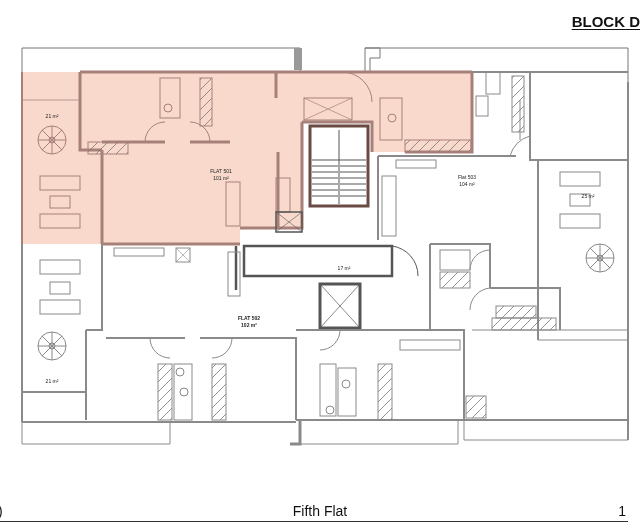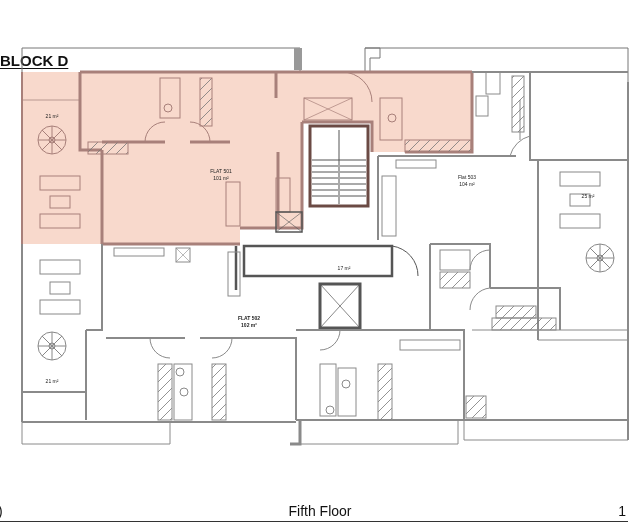--- a/index.html
+++ b/index.html
@@ -1,19 +1,19 @@
 <!DOCTYPE html>
 <html><head>
   <meta charset="utf-8">
   <style>
     html, body { margin: 0; padding: 0; background: #ffffff; }
     body { width: 640px; height: 532px; position: relative; overflow: hidden;
            font-family: "Liberation Sans", sans-serif; }
-    .title { position: absolute; top: 13px; left: 0; width: 640px; text-align: left;
-             font-weight: bold; font-size: 15px; color: #111; margin-top: 39px; }
+    .title { position: absolute; top: 13px; left: 0; width: 640px; text-align: right;
+             font-weight: bold; font-size: 15px; color: #111; }
     .title span { text-decoration: underline; text-underline-offset: 2px; }
     .plan { position: absolute; left: 0; top: 0; }
     .footer-line { position: absolute; left: 0; top: 521px; width: 628px; height: 1px; background: #333; }
     .footer-left { position: absolute; left: -2px; top: 503px; font-size: 14px; color: #111; }
     .footer-center { position: absolute; top: 503px; left: 0; width: 640px; text-align: center; font-size: 14px; color: #111; }
     .footer-right { position: absolute; right: 14px; top: 503px; font-size: 14px; color: #111; }
     .lbl { font-family: "Liberation Sans", sans-serif; fill: #222; }
   </style>
 </head>
 <body>
@@ -192,14 +192,14 @@
     <text class="lbl" x="467" y="186" font-size="5" text-anchor="middle">104 m²</text>
     <text class="lbl" x="52" y="118" font-size="5" text-anchor="middle">21 m²</text>
     <text class="lbl" x="52" y="383" font-size="5" text-anchor="middle">21 m²</text>
     <text class="lbl" x="588" y="198" font-size="5" text-anchor="middle">25 m²</text>
     <text class="lbl" x="344" y="270" font-size="5" text-anchor="middle">17 m²</text>
   </g>
 </svg>
 
 <div class="footer-line"></div>
 <div class="footer-left">)</div>
-<div class="footer-center">Fifth Floor</div>
+<div class="footer-center">Fifth Flat</div>
 <div class="footer-right">1</div>
 
 </body></html>

